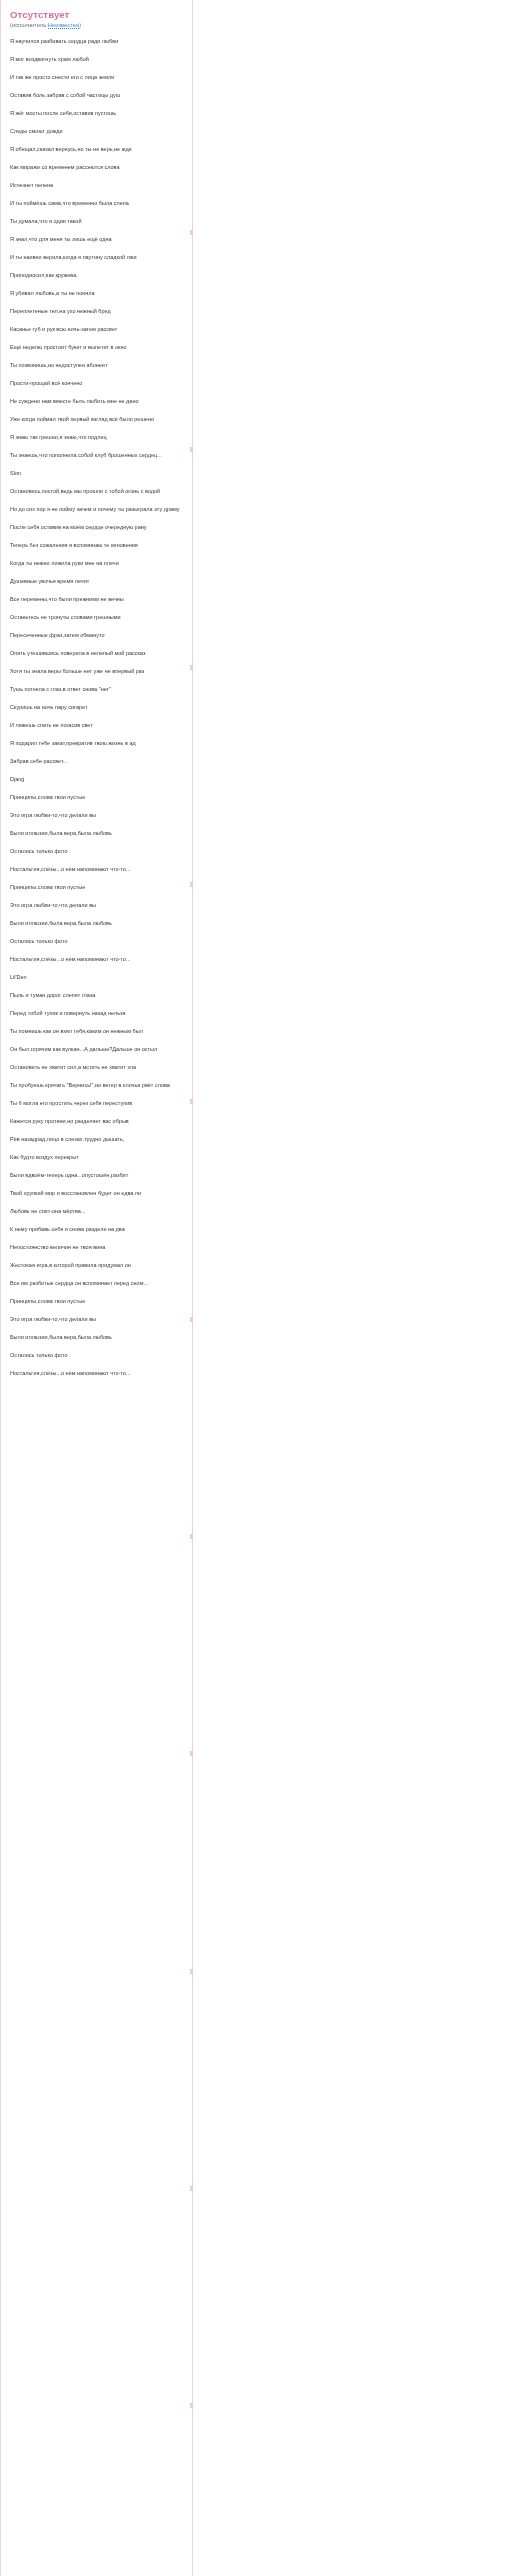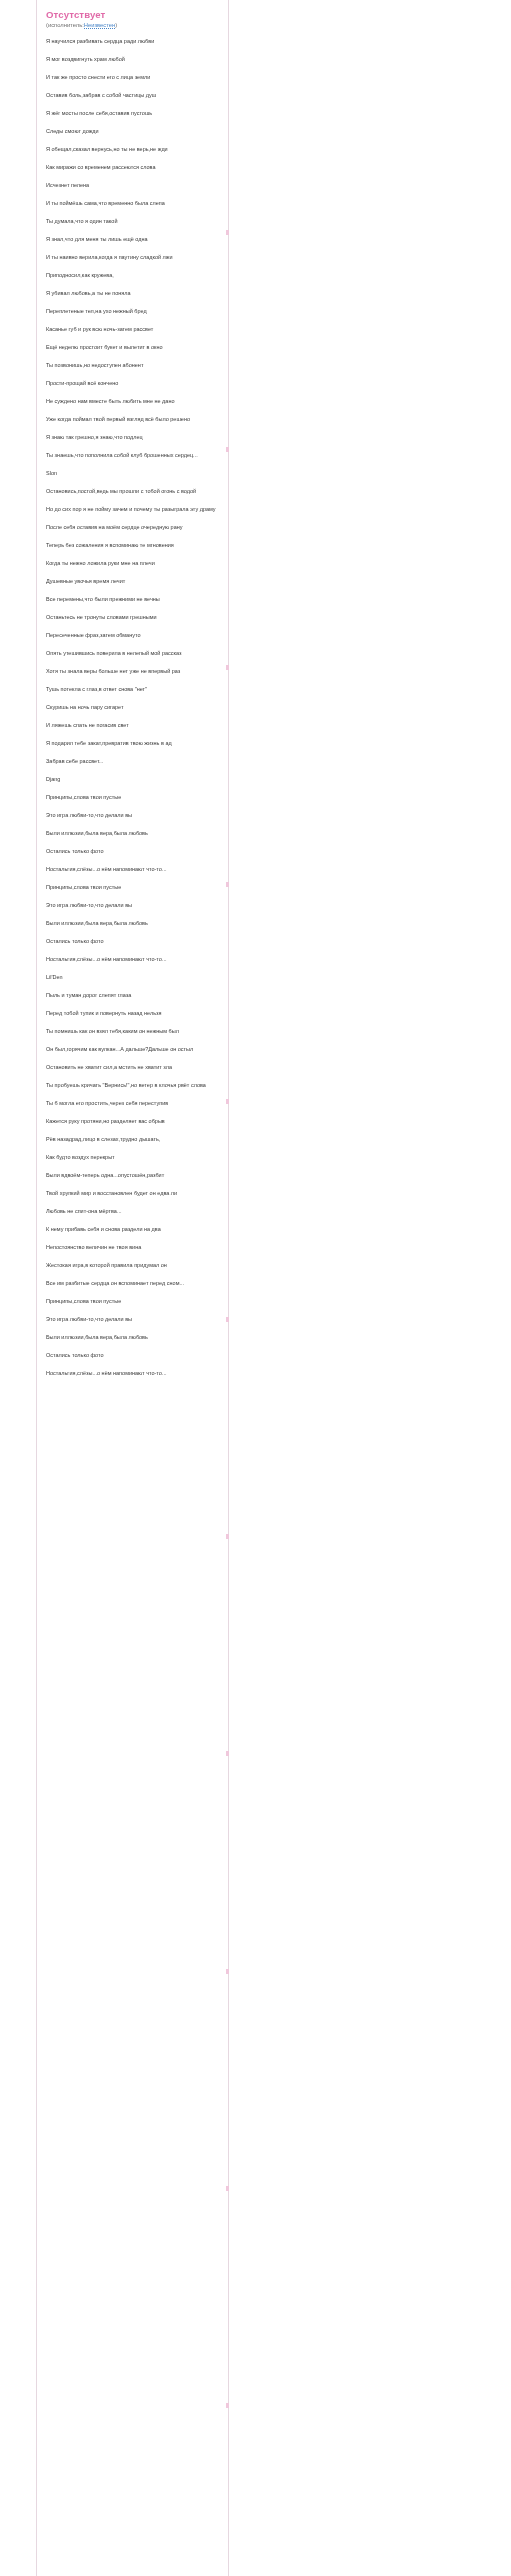--- a/index.html
+++ b/index.html
@@ -11,21 +11,20 @@
     width: 511px;
     font-family: "Liberation Sans", sans-serif;
     color: #333333;
     -webkit-font-smoothing: antialiased;
   }
   .page {
     position: relative;
     width: 511px;
     min-height: 2576px;
     box-sizing: border-box;
-    padding-left: 36px;
   }
   .lyrics-panel {
     position: relative;
     width: 193px;
     min-height: 2576px;
     box-sizing: border-box;
     border-left: 0.6px solid #e6d8e0;
     border-right: 0.6px solid #e6d8e0;
     background: #ffffff;
     padding: 9px 7.7px 12.8px 9px;

